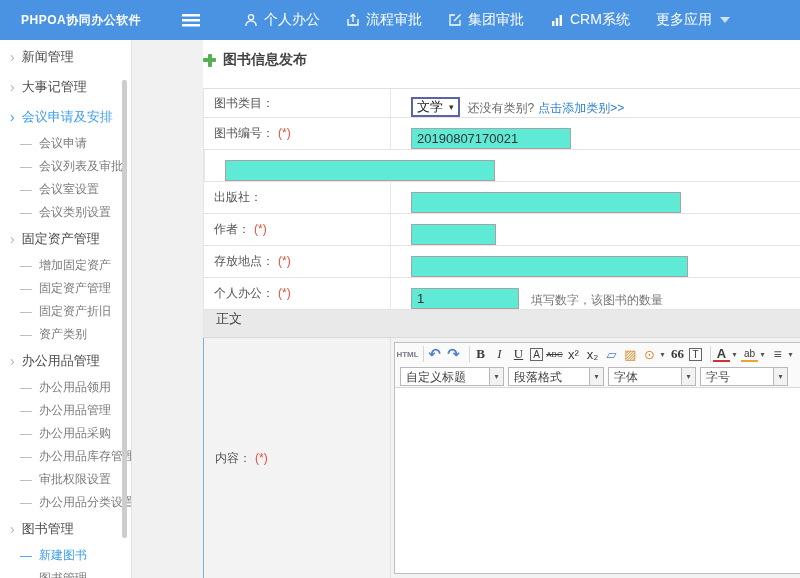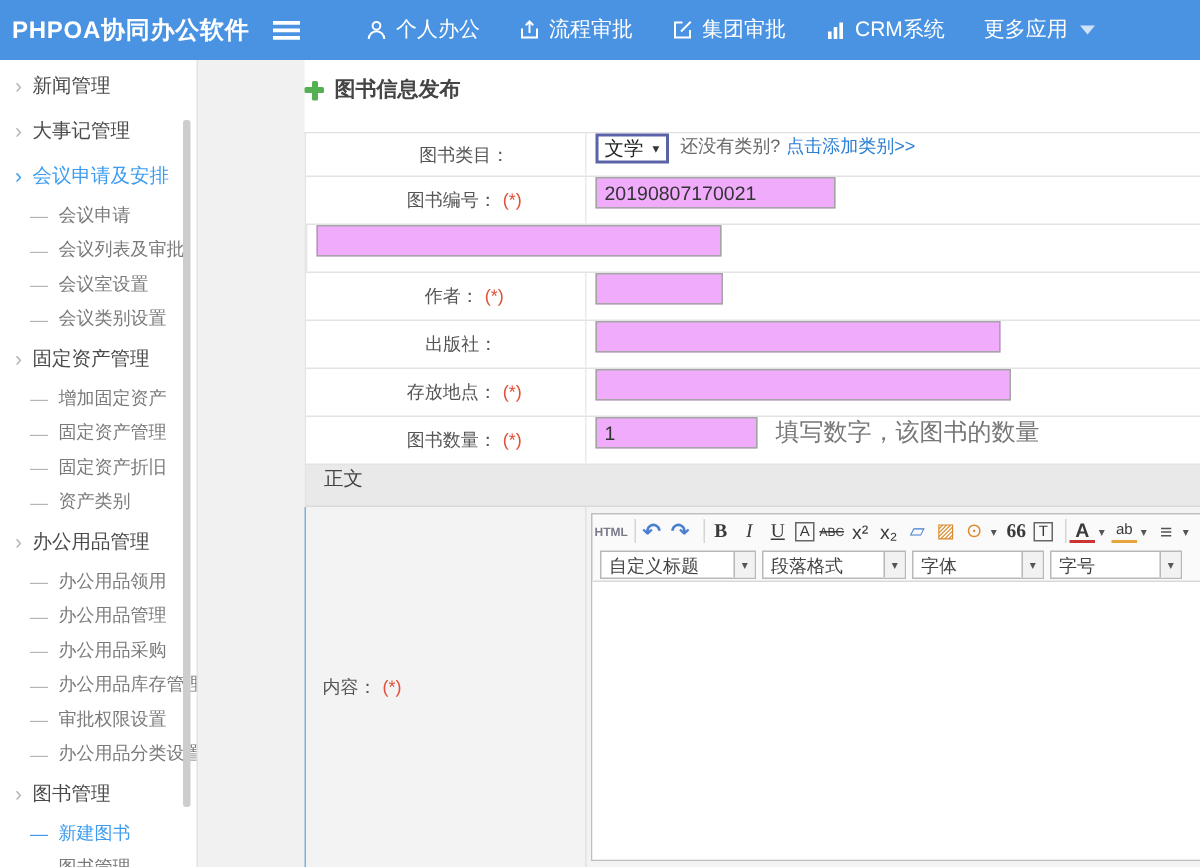--- a/index.html
+++ b/index.html
@@ -2,21 +2,21 @@
 <html><head>
 <meta charset="utf-8">
 <style>
   * { margin:0; padding:0; box-sizing:border-box; }
   html,body { width:800px; height:578px; overflow:hidden;
     font-family:"Liberation Sans","DejaVu Sans",sans-serif; background:#fff; }
 
   
   .hdr { position:absolute; left:0; top:0; width:800px; height:40px;
     background:#4a93e2; display:flex; align-items:center; color:#fff; }
-  .brand { font-size:16px; font-weight:bold; padding-left:8px; width:170px; letter-spacing:.5px; }
+  .brand { font-size:12px; font-weight:bold; padding-left:21px; width:170px; letter-spacing:.5px; }
   .burger { width:18px; height:13px; margin-left:12px; cursor:pointer;
     background:linear-gradient(#fff,#fff) 0 0/18px 2.5px no-repeat,
                linear-gradient(#fff,#fff) 0 5.25px/18px 2.5px no-repeat,
                linear-gradient(#fff,#fff) 0 10.5px/18px 2.5px no-repeat; }
   .nav { display:flex; align-items:center; margin-left:18px; }
   .nav-item { display:flex; align-items:center; margin-left:26px; font-size:14px; cursor:pointer; }
   .nav-item svg { margin-right:6px; }
   .caret-down { width:0; height:0; border-left:5px solid transparent; border-right:5px solid transparent;
     border-top:6px solid #cfe2f7; margin-left:8px; }
 
@@ -42,27 +42,27 @@
     background:#53b153; border-radius:1px; }
   .plus-ico:after { content:""; position:absolute; left:4.5px; top:0; width:4px; height:13px;
     background:#53b153; border-radius:1px; }
   .page-title span { font-size:14px; font-weight:bold; color:#444; }
 
   
   .ftable { position:absolute; left:71px; top:48px; width:597px; bottom:0;
     display:flex; flex-direction:column; border-top:1px solid #e0e0e0; border-left:1px solid #e4e4e4; }
   .f-row { display:flex; align-items:center; height:32px; border-bottom:1px solid #e3e3e3; background:#fff; }
   .f-row.cat { height:29px; }
-  .f-label { width:186px; padding-left:25px; font-size:12px; color:#555; flex-shrink:0;text-align:center; }
+  .f-label { width:186px; padding-left:10px; font-size:12px; color:#555; flex-shrink:0; }
   .req { color:#e0523c; margin-left:4px; font-size:12px; }
-  .f-input { flex:1; display:flex; align-items:flex-start; border-left:1px solid #e9e9e9;
-    align-self:stretch; padding-left:6px; }
+  .f-input { flex:1; display:flex; align-items:flex-end; border-left:1px solid #e9e9e9;
+    align-self:stretch; padding-left:20px; }
   .f-input input { height:21px; border:1px solid #a5a5a5; font-size:13px; color:#333;
-    padding:1px 5px; font-family:inherit; background:#f0abfc; }
-  .hint { font-size:16px; color:#777; margin-left:12px; }
+    padding:1px 5px; font-family:inherit; background:#5eead4; }
+  .hint { font-size:12px; color:#777; margin-left:12px; }
   .fake-select { display:inline-flex; align-items:center; border:2px solid #5b63a8;
     background:#fff; height:20px; padding:0 4px; cursor:pointer; }
   .fake-select .fs-txt { font-size:13px; color:#222; margin-right:6px; }
   .fake-select .fs-caret { font-size:9px; color:#333; }
   .note-plain { font-size:12px; color:#666; margin-left:8px; }
   .note-link { font-size:12px; color:#2a7fd4; margin-left:4px; cursor:pointer; }
 
   .sec-bar { height:28px; background:#e9e9e9; border-bottom:1px solid #d9d9d9;
     display:flex; align-items:flex-start; padding-left:12px; font-size:13px; color:#444; }
 
@@ -271,48 +271,48 @@
           </div>
         </div>
         <div class="f-row">
           <div class="f-input">
             <input type="text" value="" style="width: 270px;">
             <span class="hint"></span>
           </div>
         </div>
         <div class="f-row">
           <div class="f-label">
+            <span>出版社：</span><span class="req"></span>
+          </div>
+          <div class="f-input">
+            <input type="text" value="" style="width: 270px;">
+            <span class="hint"></span>
+          </div>
+        </div>
+        <div class="f-row">
+          <div class="f-label">
             <span>作者：</span><span class="req">(*)</span>
           </div>
           <div class="f-input">
             <input type="text" value="" style="width: 85px;">
             <span class="hint"></span>
           </div>
         </div>
         <div class="f-row">
           <div class="f-label">
-            <span>出版社：</span><span class="req"></span>
-          </div>
-          <div class="f-input">
-            <input type="text" value="" style="width: 270px;">
-            <span class="hint"></span>
-          </div>
-        </div>
-        <div class="f-row">
-          <div class="f-label">
             <span>存放地点：</span><span class="req">(*)</span>
           </div>
           <div class="f-input">
             <input type="text" value="" style="width: 277px;">
             <span class="hint"></span>
           </div>
         </div>
         <div class="f-row">
           <div class="f-label">
-            <span>图书数量：</span><span class="req">(*)</span>
+            <span>个人办公：</span><span class="req">(*)</span>
           </div>
           <div class="f-input">
             <input type="text" value="1" style="width: 108px;">
             <span class="hint">填写数字，该图书的数量</span>
           </div>
         </div>
       </div>
 
     <div class="sec-bar">
       <span>正文</span>

